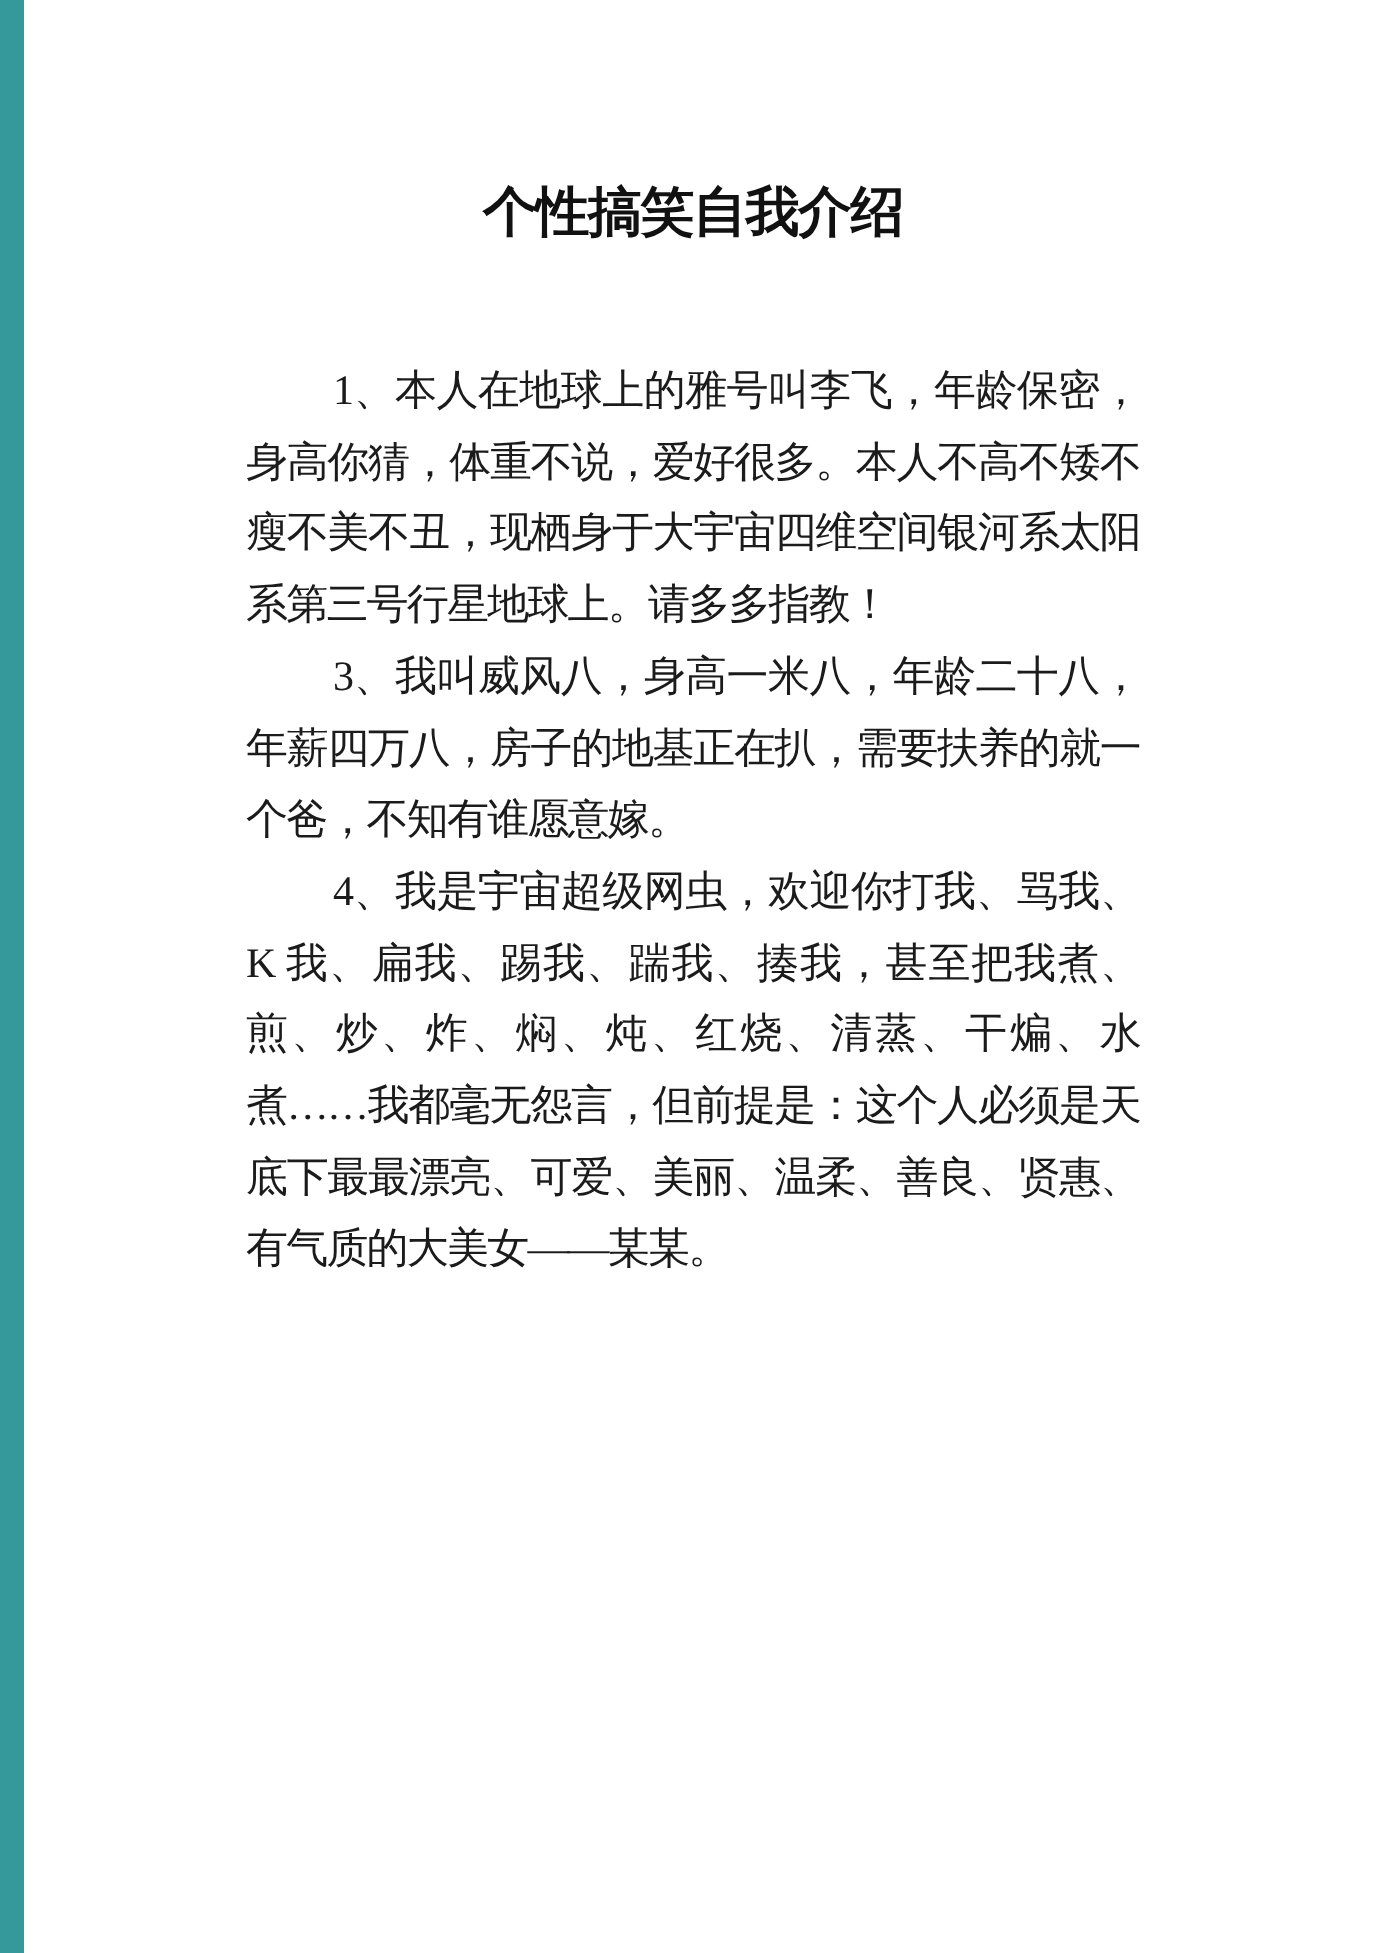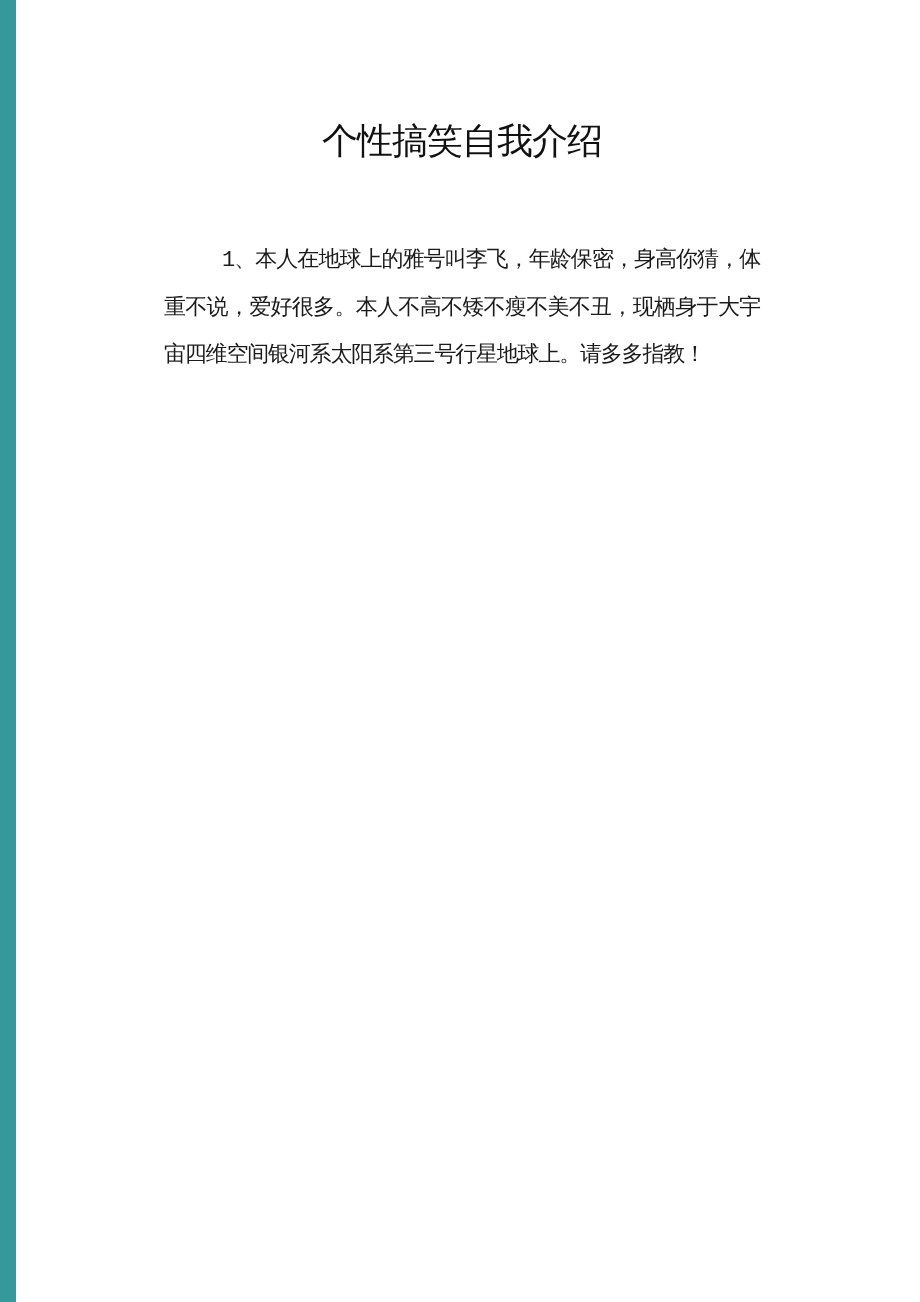--- a/index.html
+++ b/index.html
@@ -24,50 +24,51 @@
     background: #35999c; 
   }
   .doc-title {
     position: absolute;
     top: 118px;
     left: 164px;
     width: 596px;
     margin: 0;
     text-align: center;
     font-family: "Liberation Sans", sans-serif;
-    font-weight: 400;
+    font-weight: 700;
     font-size: 36px;
     line-height: 1.3;
     letter-spacing: -1px;
     color: #111111;
   }
   .doc-body {
     position: absolute;
     top: 237px;
     left: 164px;
     width: 596px;
     color: #1b1b1b;
-    font-size: 22px;
+    font-size: 28px;
     line-height: 47.7px;
     letter-spacing: -1.2px;
     text-align: justify;
-    font-family: Liberation Mono, monospace;
   }
   .doc-body p {
     margin: 0;
     padding: 0;
     text-indent: 58px;
   }
 </style>
 </head>
 <body>
 
 <div class="page">
 
   <div class="edge-strip" data-bind-style="background-color:doc.colors.edge_strip" style="background-color: rgb(53, 153, 156);"></div>
 
   <h1 class="doc-title" data-bind="doc.title">个性搞笑自我介绍</h1>
 
   <div class="doc-body">
     <p data-bind="doc.paragraphs.0">1、本人在地球上的雅号叫李飞，年龄保密，身高你猜，体重不说，爱好很多。本人不高不矮不瘦不美不丑，现栖身于大宇宙四维空间银河系太阳系第三号行星地球上。请多多指教！</p>
+    <p data-bind="doc.paragraphs.2">3、我叫威风八，身高一米八，年龄二十八，年薪四万八，房子的地基正在扒，需要扶养的就一个爸，不知有谁愿意嫁。</p>
+    <p data-bind="doc.paragraphs.3">4、我是宇宙超级网虫，欢迎你打我、骂我、K 我、扁我、踢我、踹我、揍我，甚至把我煮、煎、炒、炸、焖、炖、红烧、清蒸、干煸、水煮……我都毫无怨言，但前提是：这个人必须是天底下最最漂亮、可爱、美丽、温柔、善良、贤惠、有气质的大美女——某某。</p>
   </div>
 
 </div>
 
 </body></html>

